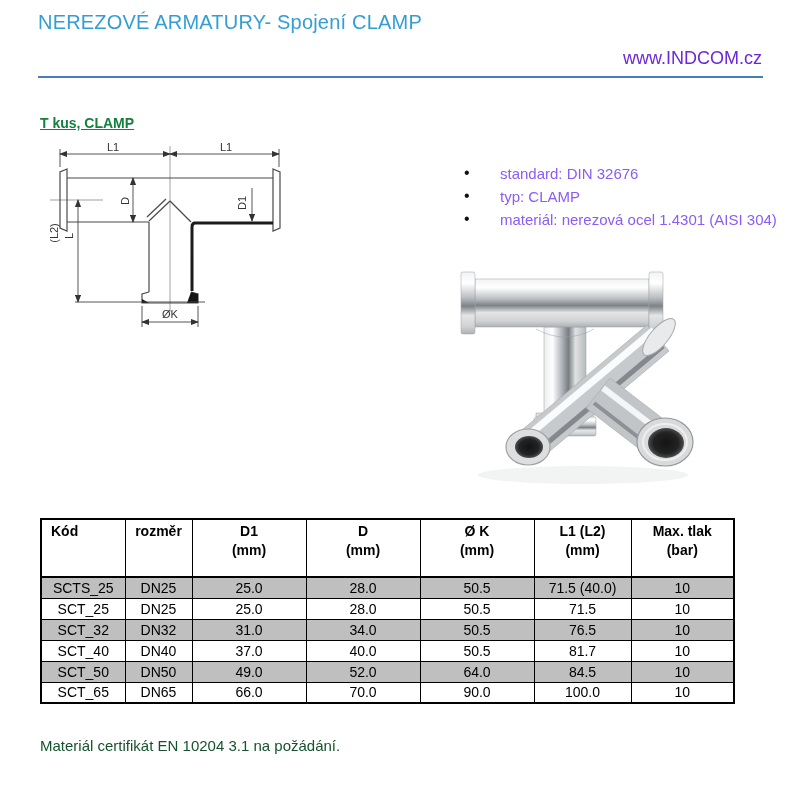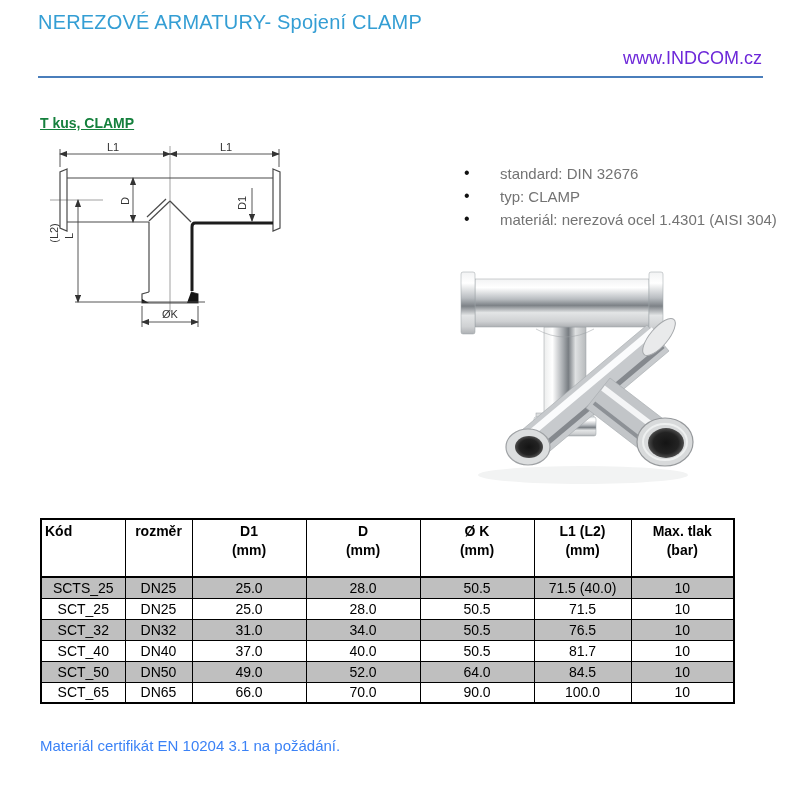--- a/index.html
+++ b/index.html
@@ -21,43 +21,43 @@
     background:#4a7ebb; border:none;
   }
   .section-link {
     position:absolute; left:40px; top:115px; font-size:14px; font-weight:700;
     color:#15803d; text-decoration:underline;
   }
   .drawing { position:absolute; left:45px; top:140px; }
   .drawing text { font-family:"Liberation Sans", sans-serif; font-size:11px; fill:#333; }
   .specs {
     position:absolute; left:458px; top:165px; width:335px; font-size:15px;
-    color:#737373; list-style:none;
+    color:#8b5cf6; list-style:none;
   }
   .specs li { position:relative; padding-left:42px; margin-bottom:6px; line-height:17px; }
   .specs li::before {
     content:"\2022"; position:absolute; left:6px; top:-1px; font-size:16px; color:#111;
   }
   .photo { position:absolute; left:448px; top:243px; }
   table.spec-table {
     position:absolute; left:40px; top:518px; border-collapse:collapse;
     border:2px solid #000; table-layout:fixed; font-size:14px;
   }
   .spec-table th, .spec-table td {
     border:1px solid #000; overflow:hidden; white-space:nowrap;
   }
   .spec-table thead th {
     height:58px; vertical-align:top; font-weight:700; 
     padding-top:2px; line-height:19px; border-bottom:2px solid #000;
   }
-  .spec-table thead th.left { text-align:left; padding-left:3px; }
+  .spec-table thead th.left { text-align:left; padding-left:9px; }
   .spec-table thead th .sub { display:block; font-weight:700; }
   .spec-table td { height:21px; text-align:center; padding:0 2px; }
   .spec-table tr.gray td { background:#bfbfbf; }
-  .footer-note { position:absolute; left:40px; top:737px; font-size:15px; color:#3b82f6;text-align:center; }
+  .footer-note { position:absolute; left:40px; top:737px; font-size:15px; color:#14532d;text-align:center; }
 </style>
 </head>
 <body>
 
 <div class="page">
 
   <div class="title">NEREZOVÉ ARMATURY- Spojení CLAMP</div>
   <a class="site-url" href="#">www.INDCOM.cz</a>
   <div class="header-rule"></div>
 

